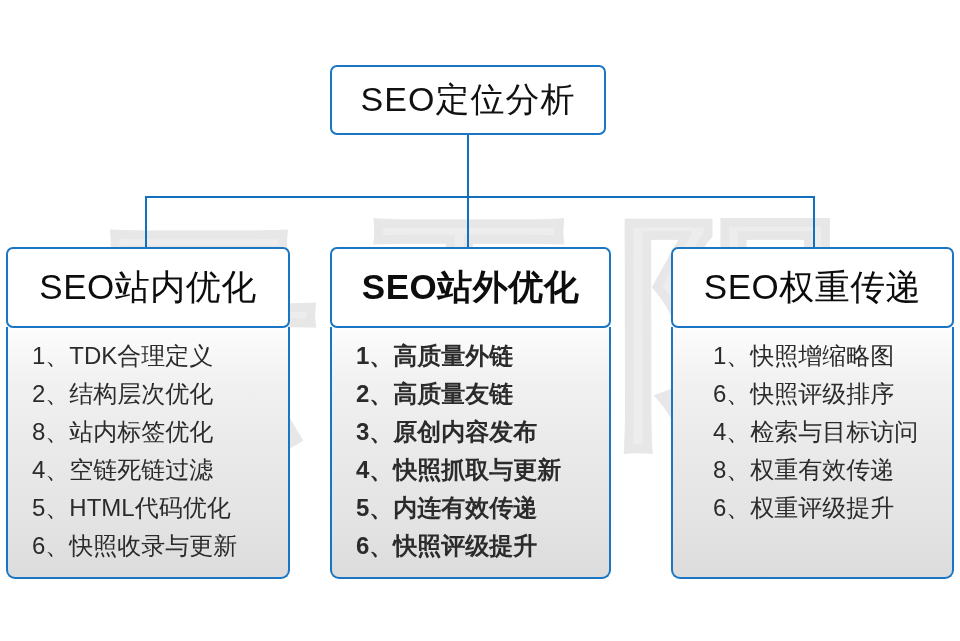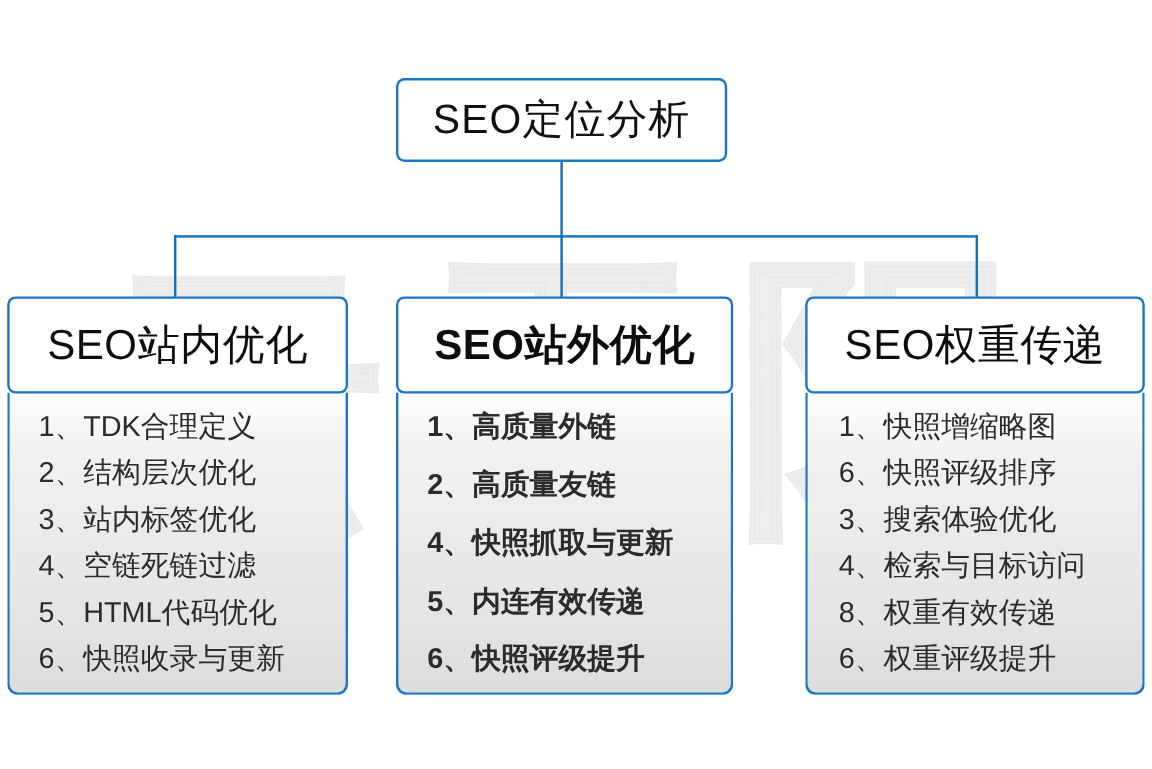--- a/index.html
+++ b/index.html
@@ -109,31 +109,31 @@
     border-radius: 0 0 9px 9px;
     background: linear-gradient(180deg,
                 #fdfdfd 0%,
                 #f1f1f1 22%,
                 #e9e9e9 52%,
                 #e4e4e4 76%,
                 #dcdcdc 100%);
     padding: 10px 0 8px 0;
     display: flex;
     flex-direction: column;
-    justify-content: space-between;
+    justify-content: flex-start;
   }
 
   .list-item {
     font-size: 24px;
     color: #2b2b2b;
     line-height: 38px;
     padding-left: 24px;
     white-space: nowrap;
   }
-  .col-3 .list-item { padding-left: 26px; }
+  .col-3 .list-item { padding-left: 40px; }
 </style>
 </head>
 <body>
 
 <div id="canvas">
 
   <div class="watermark">
     <span class="watermark-text">云无限</span>
   </div>
 
@@ -151,47 +151,47 @@
 
   <div class="conn conn-v" style="left:813px; top:196px; height:52px;"></div>
 
   <div class="column col-1">
     <div class="col-header">
       <span class="col-header-label">SEO站内优化</span>
     </div>
     <div class="col-body">
       <div class="list-item">1、TDK合理定义</div>
       <div class="list-item">2、结构层次优化</div>
-      <div class="list-item">3、站内标签优化</div>
+      <div class="list-item">8、站内标签优化</div>
       <div class="list-item">4、空链死链过滤</div>
       <div class="list-item">5、HTML代码优化</div>
       <div class="list-item">6、快照收录与更新</div>
     </div>
   </div>
 
   <div class="column col-2">
     <div class="col-header">
       <span class="col-header-label">SEO站外优化</span>
     </div>
     <div class="col-body">
       <div class="list-item">1、高质量外链</div>
       <div class="list-item">2、高质量友链</div>
+      <div class="list-item">3、原创内容发布</div>
       <div class="list-item">4、快照抓取与更新</div>
       <div class="list-item">5、内连有效传递</div>
       <div class="list-item">6、快照评级提升</div>
     </div>
   </div>
 
   <div class="column col-3">
     <div class="col-header">
       <span class="col-header-label">SEO权重传递</span>
     </div>
     <div class="col-body">
       <div class="list-item">1、快照增缩略图</div>
       <div class="list-item">6、快照评级排序</div>
-      <div class="list-item">3、搜索体验优化</div>
       <div class="list-item">4、检索与目标访问</div>
       <div class="list-item">8、权重有效传递</div>
       <div class="list-item">6、权重评级提升</div>
     </div>
   </div>
 
 </div>
 
 </body></html>

